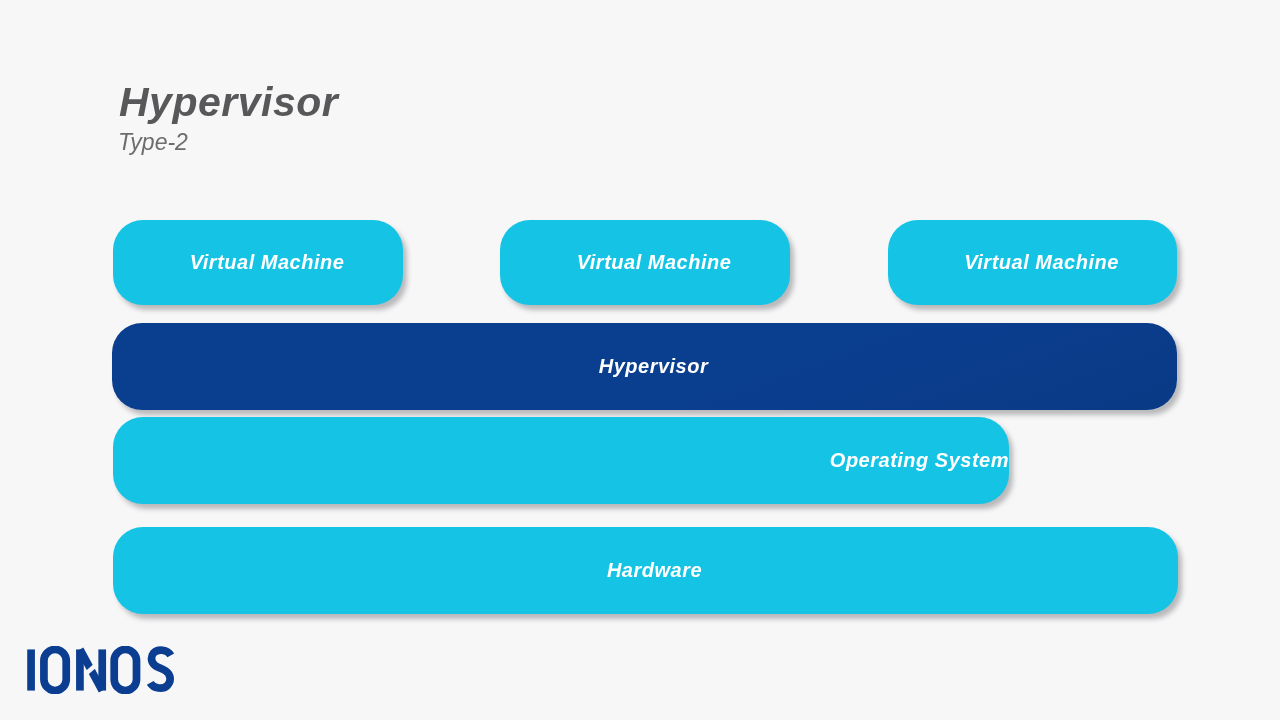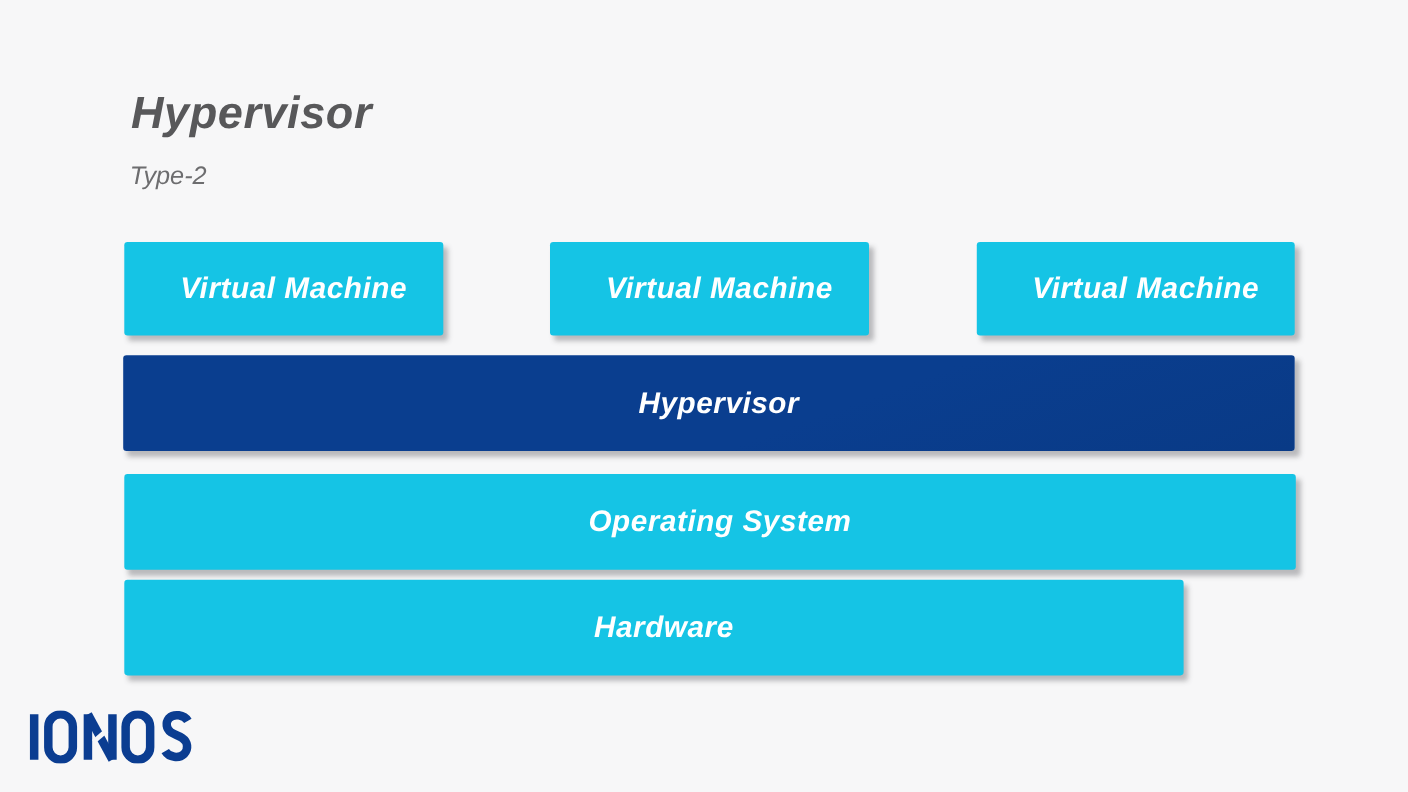--- a/index.html
+++ b/index.html
@@ -25,47 +25,47 @@
     font-size:41px;
     font-weight:700;
     color:var(--title-gray);
     letter-spacing:0.5px;
     line-height:1.1;
   }
   .subtitle{
     font-size:23px;
     font-weight:400;
     color:var(--subtitle-gray);
-    margin-top:21px;
+    margin-top:4px;
     margin-left:-1px;
   }
 
   .box{
     position:absolute;
-    border-radius:3px;
+    border-radius:30px;
     display:flex;
     align-items:center;
     justify-content:center;
     color:var(--box-text);
     font-weight:700;
-    font-size:27px;
+    font-size:20px;
     letter-spacing:0.5px;
     box-shadow:4px 5px 5px rgba(110,110,115,0.45);
     padding-left:18px;
   }
   .cyan{background:var(--cyan);}
   .dark{background:linear-gradient(160deg,var(--dark-blue) 60%, #093a86 100%);}
 
   .vm1{left:113px;top:220px;width:290px;height:85px;}
   .vm2{left:500px;top:220px;width:290px;height:85px;}
   .vm3{left:888px;top:220px;width:289px;height:85px;}
 
   .layer-hypervisor{left:112px;top:323px;width:1065px;height:87px;}
-  .layer-os{left:113px;top:431px;width:1065px;height:87px;}
-  .layer-hw{left:113px;top:527px;width:963px;height:87px;}
+  .layer-os{left:113px;top:417px;width:896px;height:87px;justify-content:flex-end;}
+  .layer-hw{left:113px;top:527px;width:1065px;height:87px;}
 
   .logo{position:absolute;left:25px;top:646px;width:151px;height:48px;}
   .logo svg{display:block;width:151px;height:48px;}
   .logo .stroke{
     fill:none;
     stroke:var(--logo-blue);
     stroke-width:9;
     stroke-linecap:butt;
   }
   .logo .slash{

